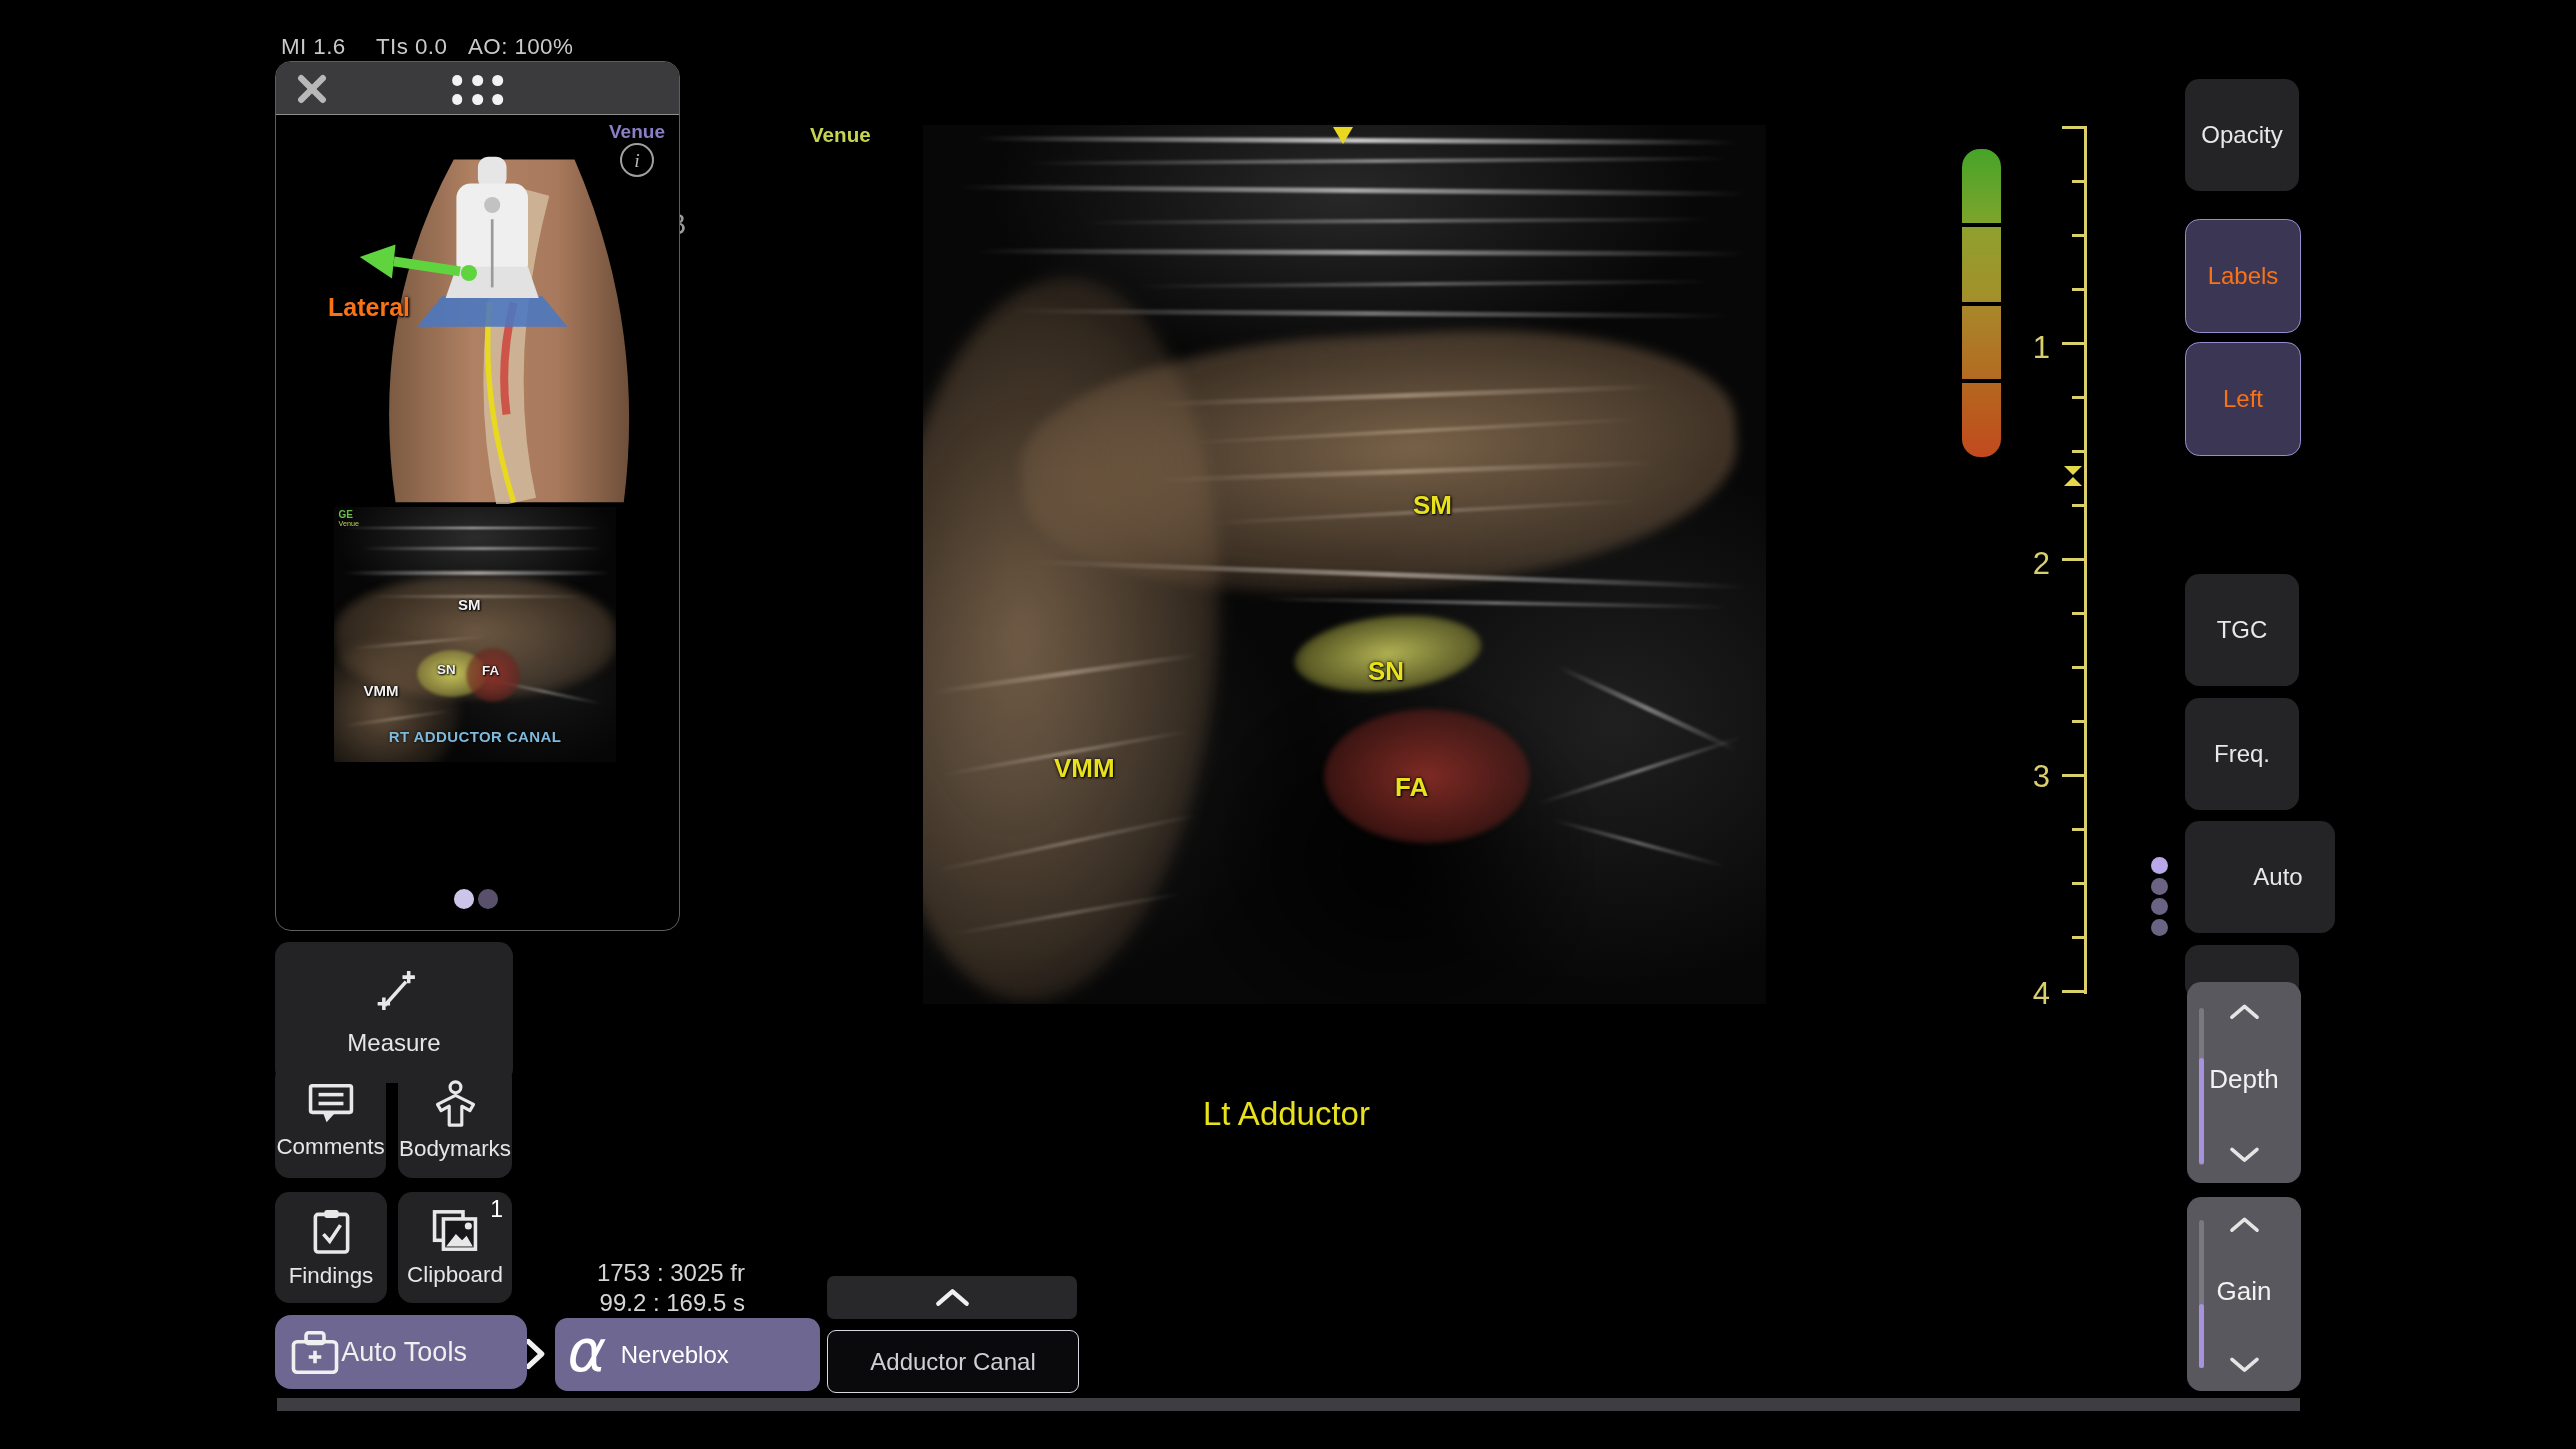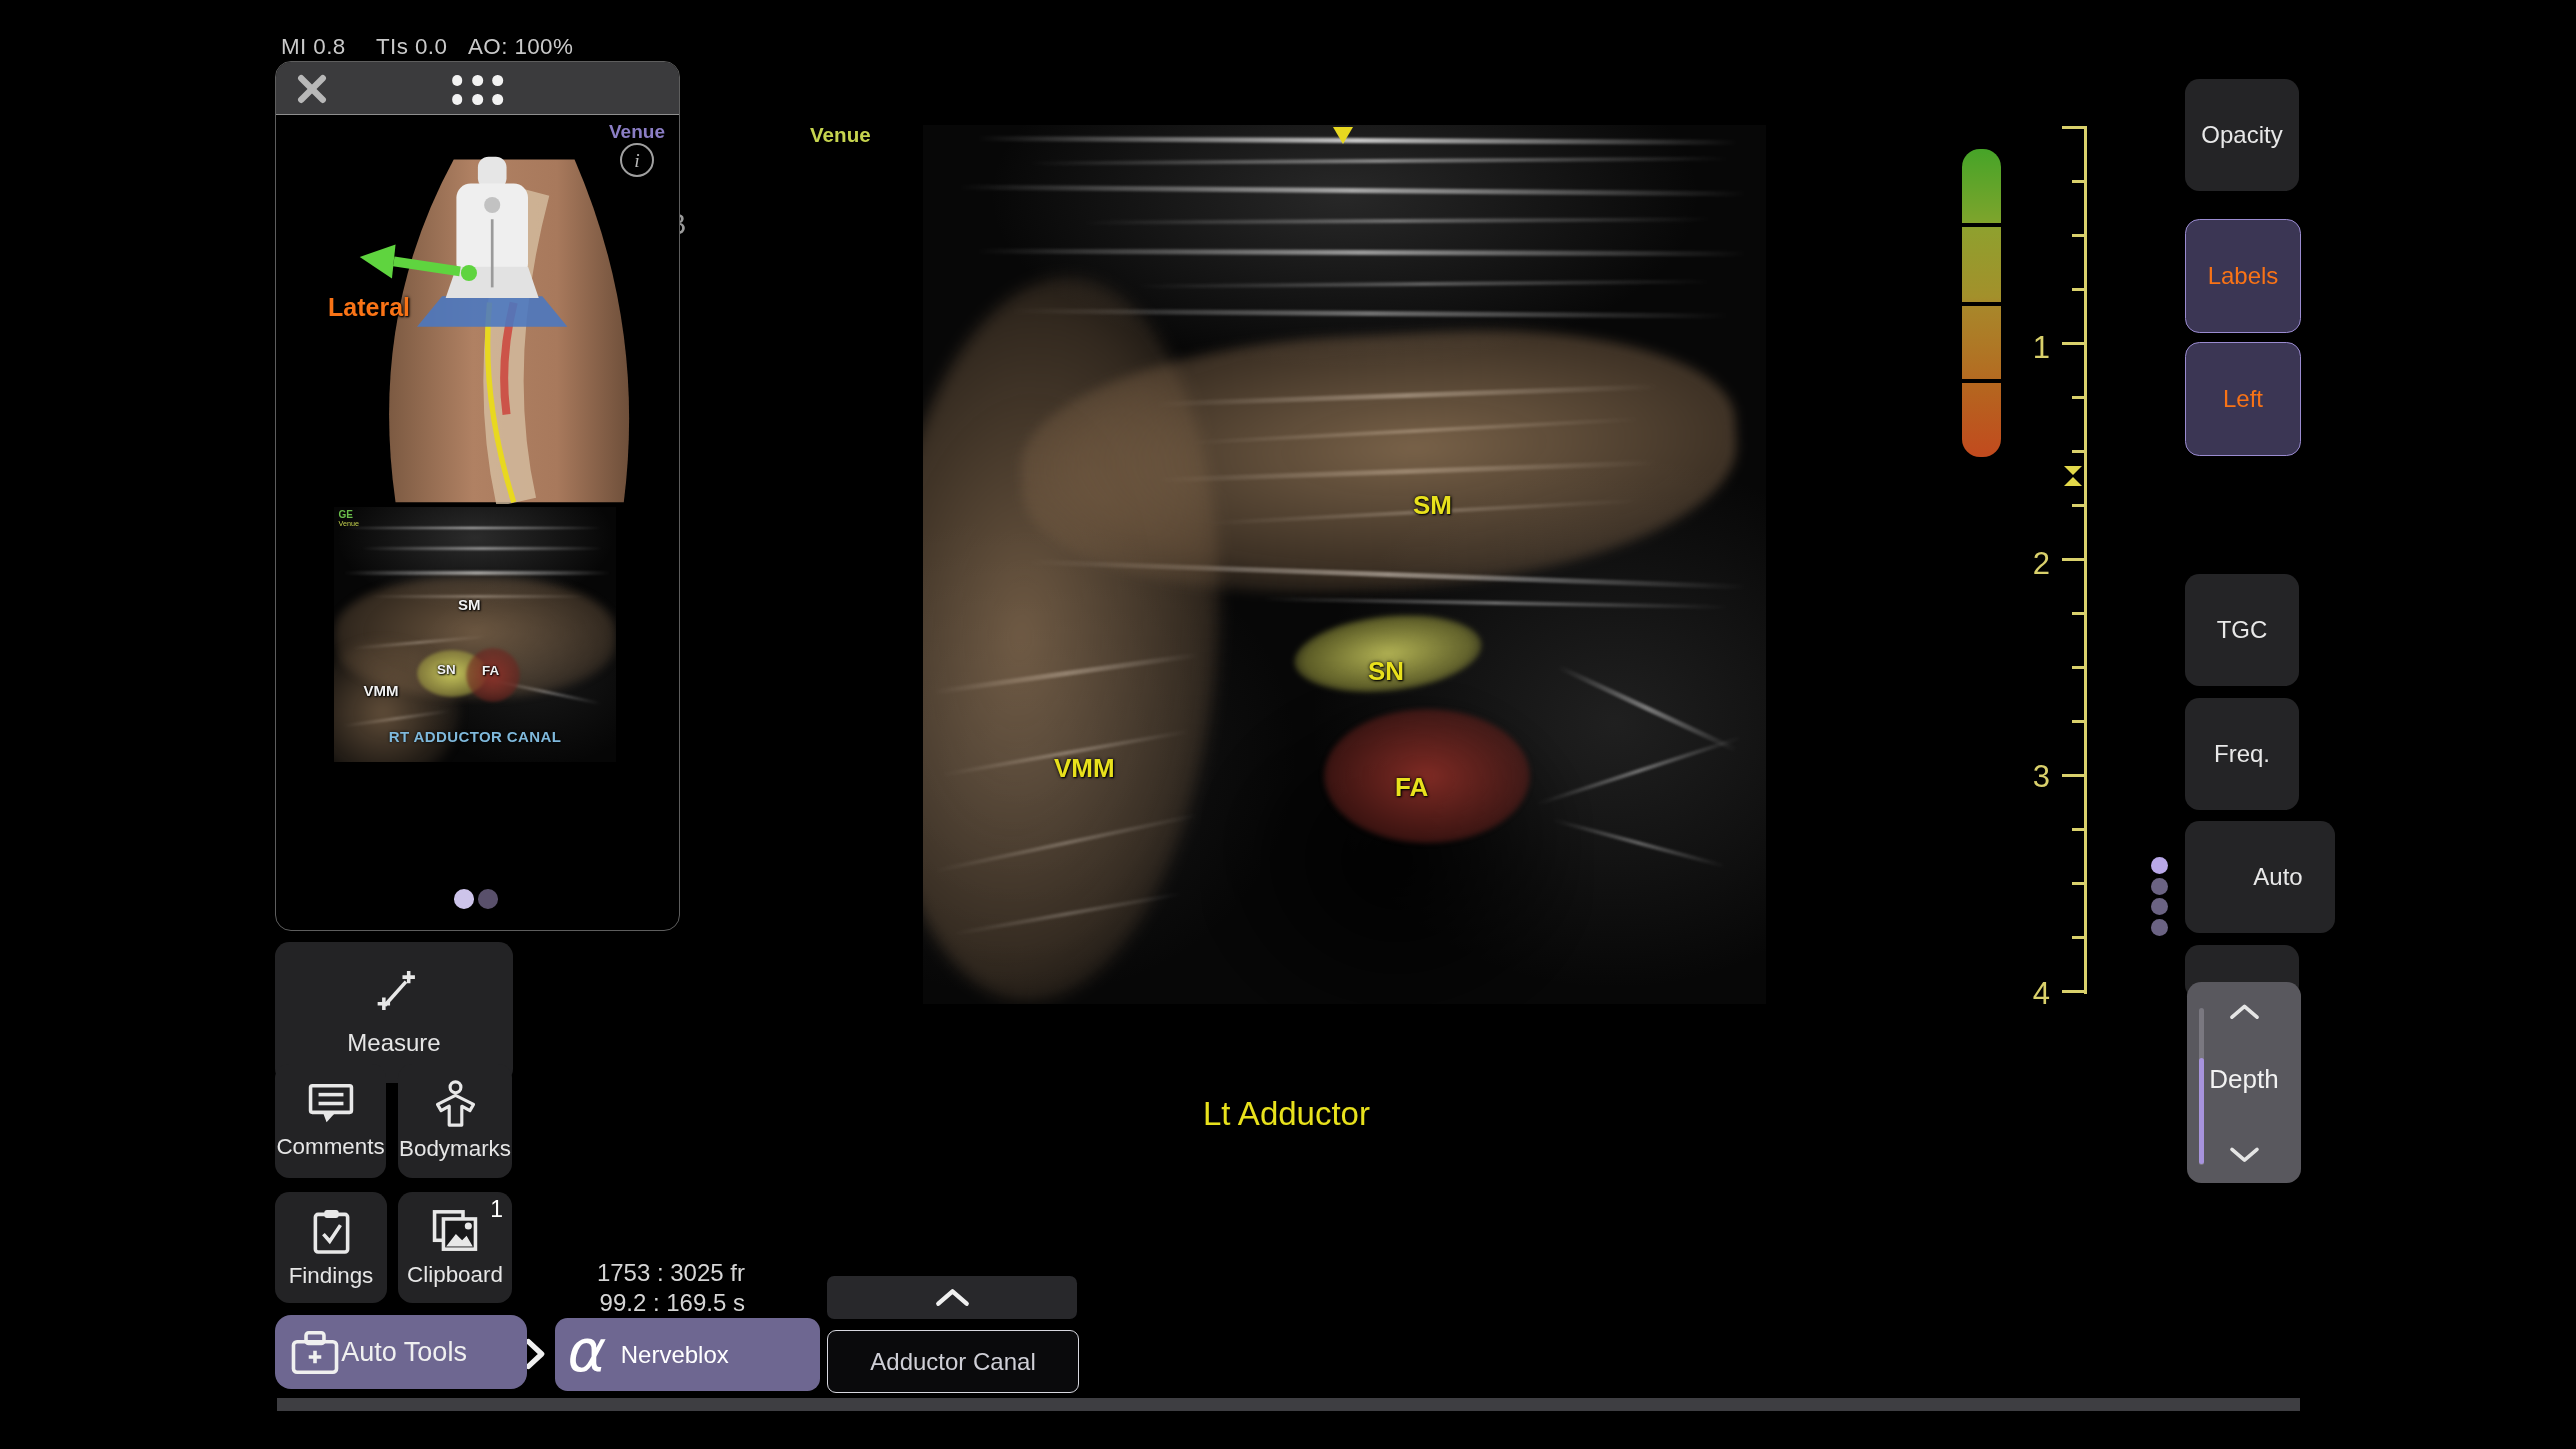--- a/index.html
+++ b/index.html
@@ -141,21 +141,21 @@
   .track{position:absolute;left:11.6px;width:5.4px;border-radius:2.7px;background:#7a7880;}
   .track-fill{position:absolute;left:11.6px;width:5.4px;border-radius:2.7px;background:#a793dd;}
 
   svg{display:block;}
 </style>
 </head>
 <body>
 
 <div id="root">
 
-  <span class="status-txt" style="left:281px;">MI 0.8</span>
+  <span class="status-txt" style="left:281px;">MI 1.6</span>
   <span class="status-txt" style="left:376px;">TIs 0.0</span>
   <span class="status-txt" style="left:468px;">AO: 100%</span>
 
   <span id="mode-letter">B</span>
 
   <div id="panel">
     <div id="panel-header">
       <div id="panel-close">
         <svg width="36" height="36" viewBox="0 0 40 40">
           <line x1="8" y1="8" x2="32" y2="32" stroke="#b8b8b8" stroke-width="7" stroke-linecap="round"></line>
@@ -428,15 +428,30 @@
     <span class="lbl" style="top:82px;">Depth</span>
     <div class="chev" style="top:159px;">
       <svg width="34" height="19.7" viewBox="0 0 38 22">
         <polyline points="5,5 19,17 33,5" fill="none" stroke="#e5e5e5" stroke-width="4" stroke-linecap="round" stroke-linejoin="round"></polyline>
       </svg>
     </div>
     <div class="track" style="top:26px;height:157px;"></div>
     <div class="track-fill" style="top:76px;height:106px;"></div>
   </div>
 
+  <div class="rocker" id="rocker-gain">
+    <div class="chev" style="top:14.3px;">
+      <svg width="34" height="19.7" viewBox="0 0 38 22">
+        <polyline points="5,17 19,5 33,17" fill="none" stroke="#e5e5e5" stroke-width="4" stroke-linecap="round" stroke-linejoin="round"></polyline>
+      </svg>
+    </div>
+    <span class="lbl" style="top:79px;">Gain</span>
+    <div class="chev" style="top:154px;">
+      <svg width="34" height="19.7" viewBox="0 0 38 22">
+        <polyline points="5,5 19,17 33,5" fill="none" stroke="#e5e5e5" stroke-width="4" stroke-linecap="round" stroke-linejoin="round"></polyline>
+      </svg>
+    </div>
+    <div class="track" style="top:23px;height:148px;"></div>
+    <div class="track-fill" style="top:107px;height:64px;"></div>
+  </div>
 
 </div>
 
 
 </body></html>

